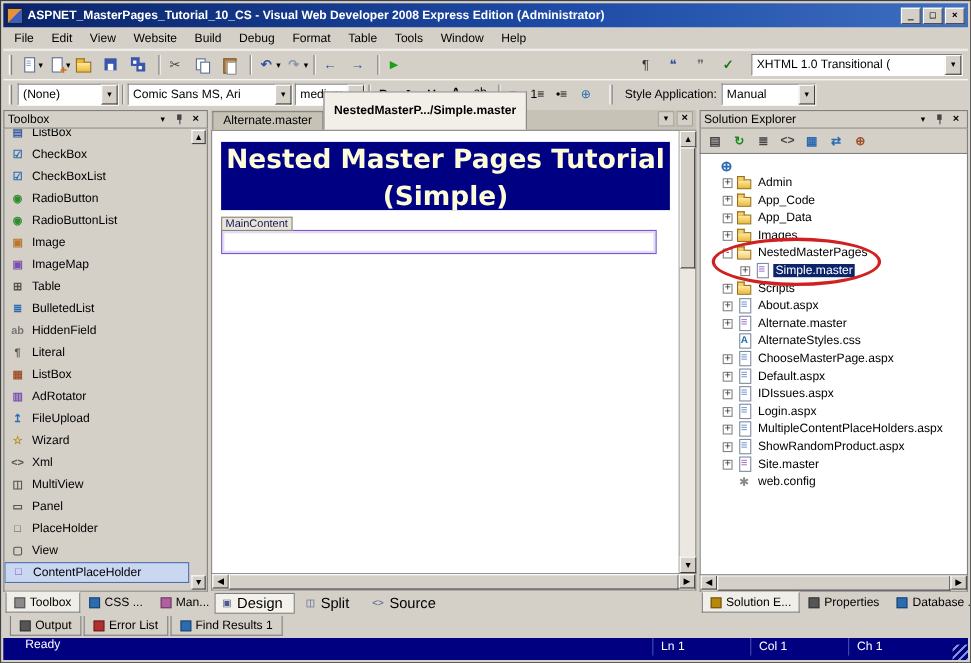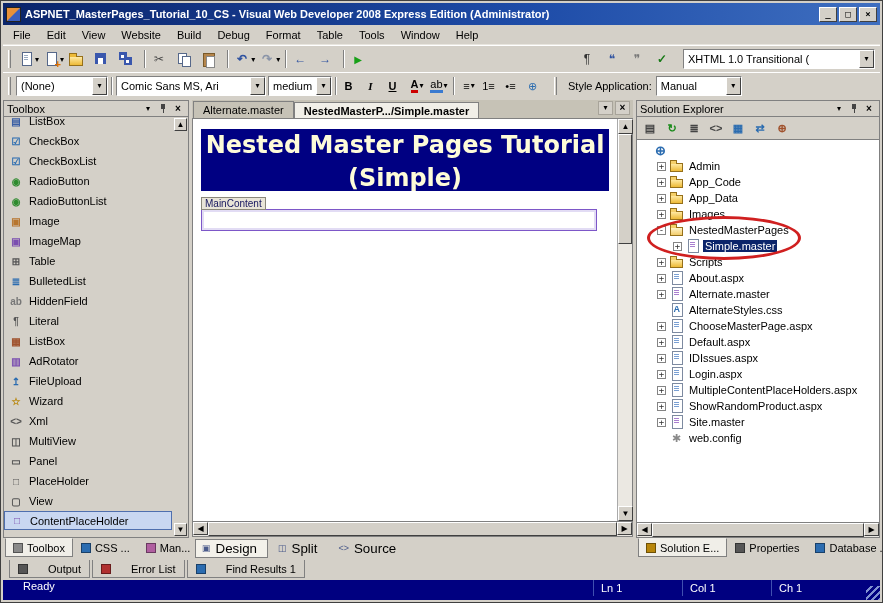--- a/index.html
+++ b/index.html
@@ -91,21 +91,21 @@
 
   .side-tabs { height:21px; flex:none; display:flex; align-items:flex-start; padding-left:2px; background:#d4d0c8; }
   .side-tab { display:inline-flex; align-items:center; gap:4px; padding:0 7px; height:19px; border:1px solid transparent; white-space:nowrap; }
   .side-tab.active { background:#f0eee8; border:1px solid #808080; border-top:1px solid #f0eee8; }
   .sq { width:10px; height:10px; border:1px solid rgba(0,0,0,.4); flex:none; }
 
   
   .doc-tabs { height:19px; flex:none; display:flex; align-items:flex-end; background:#c6c2b6; border-bottom:1px solid #808080; }
   .doc-tab-strip { display:flex; flex:1; align-items:flex-end; padding-left:1px; overflow:hidden; }
   .doc-tab { height:17px; display:flex; align-items:center; padding:0 9px; border:1px solid #808080; border-bottom:none; background:#c6c2b6; white-space:nowrap; }
-  .doc-tab.active { background:#f1efe8; font-weight:bold; height:16px; }
+  .doc-tab.active { background:#f1efe8; font-weight:bold; height:35px; }
   .doc-tab-btns { display:flex; gap:2px; padding:0 3px 3px 0; }
   .dt-btn { width:15px; height:14px; display:grid; place-items:center; background:#d4d0c8; border:1px solid #a8a49a; }
 
   .canvas-row { flex:1; display:flex; min-height:0; border:1px solid #808080; border-top:none; }
   .canvas { flex:1; background:#fff; overflow:hidden; min-width:0; }
   .banner { margin:10px 8px 0 8px; height:62px; background:#000082; color:#fdfbd8; text-align:center; font-weight:bold; font-size:24px; line-height:33px; overflow:hidden; font-family:"DejaVu Sans",sans-serif; }
   .cph { margin:6px 20px 0 8px; }
   .cph-label { display:inline-block; font-size:10px; padding:0 3px; background:#e9e5d8; border:1px solid #8a877a; color:#14145e; position:relative; z-index:2; }
   .cph-box { height:22px; border:1px solid #7d57c8; background:#fff; box-shadow:inset 0 0 0 2px #e2dcf4; margin-top:-1px; }
 
@@ -137,21 +137,21 @@
   .ti-page::after { content:""; position:absolute; left:5px; top:3px; width:5px; height:1px; background:#7aa0d4; box-shadow:0 2px 0 #7aa0d4,0 4px 0 #7aa0d4; }
   .ti-master::after { content:""; position:absolute; left:5px; top:3px; width:5px; height:1px; background:#a97fd0; box-shadow:0 2px 0 #a97fd0,0 4px 0 #a97fd0; }
   .ti-css::after { content:"A"; position:absolute; left:4.5px; top:1px; font-size:9px; font-weight:bold; color:#2b6cb0; }
   .ti-config::before { content:"✱"; color:#8a8a8a; font-size:11px; }
   .ti-sitemap::before { content:""; position:absolute; left:5px; top:1px; width:5px; height:4px; background:#fff; border:1px solid #7d8aa0; }
   .ti-sitemap::after { content:""; position:absolute; left:2px; top:8px; width:4px; height:4px; background:#fff; border:1px solid #7d8aa0; box-shadow:7px 0 0 #cfd8e8; }
   .red-ellipse { position:absolute; left:10px; top:76px; width:154px; height:44px; border:3px solid #d02020; border-radius:50%; pointer-events:none; z-index:5; }
 
   
   .out-tabs { height:21px; flex:none; display:flex; align-items:flex-start; padding:1px 0 0 6px; background:#d4d0c8; gap:2px; }
-  .out-tab { display:inline-flex; align-items:center; gap:20px; padding:0 8px; height:18px; background:#d4d0c8; border:1px solid #808080; border-top:none; white-space:nowrap; }
+  .out-tab { display:inline-flex; align-items:center; gap:4px; padding:0 8px; height:18px; background:#d4d0c8; border:1px solid #808080; border-top:none; white-space:nowrap; }
   .statusbar { height:20px; flex:none; background:#000080; color:#fff; display:flex; padding-left:20px; }
   .s-spacer { flex:1; }
   .s-cell { width:89px; padding-left:7px; border-left:1px solid #4050b0; height:16px; display:flex; align-items:center; flex:none; }
   .grip-corner { width:14px; height:14px; align-self:flex-end; margin-left:6px; background:repeating-linear-gradient(135deg,transparent 0 3px,#8090d0 3px 5px); flex:none; }
 </style>
 </head>
 <body>
 
 <div class="win">
 

